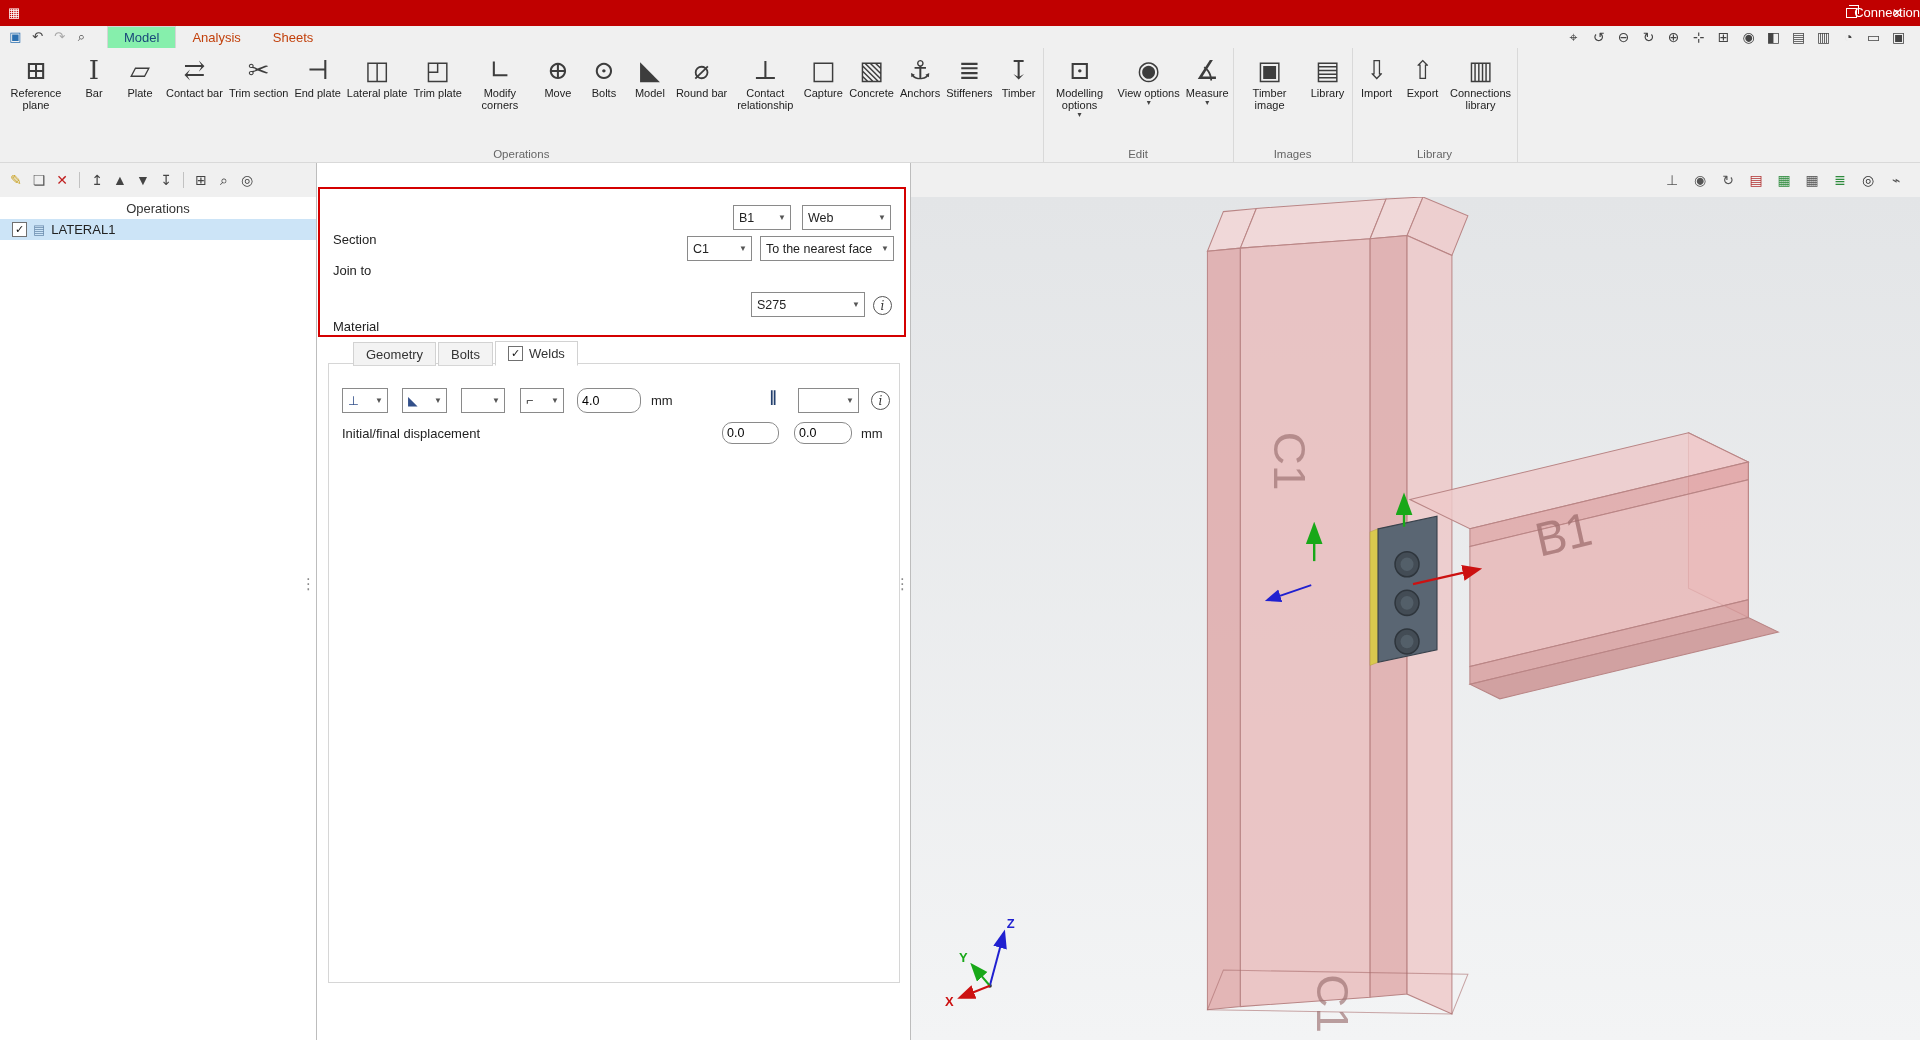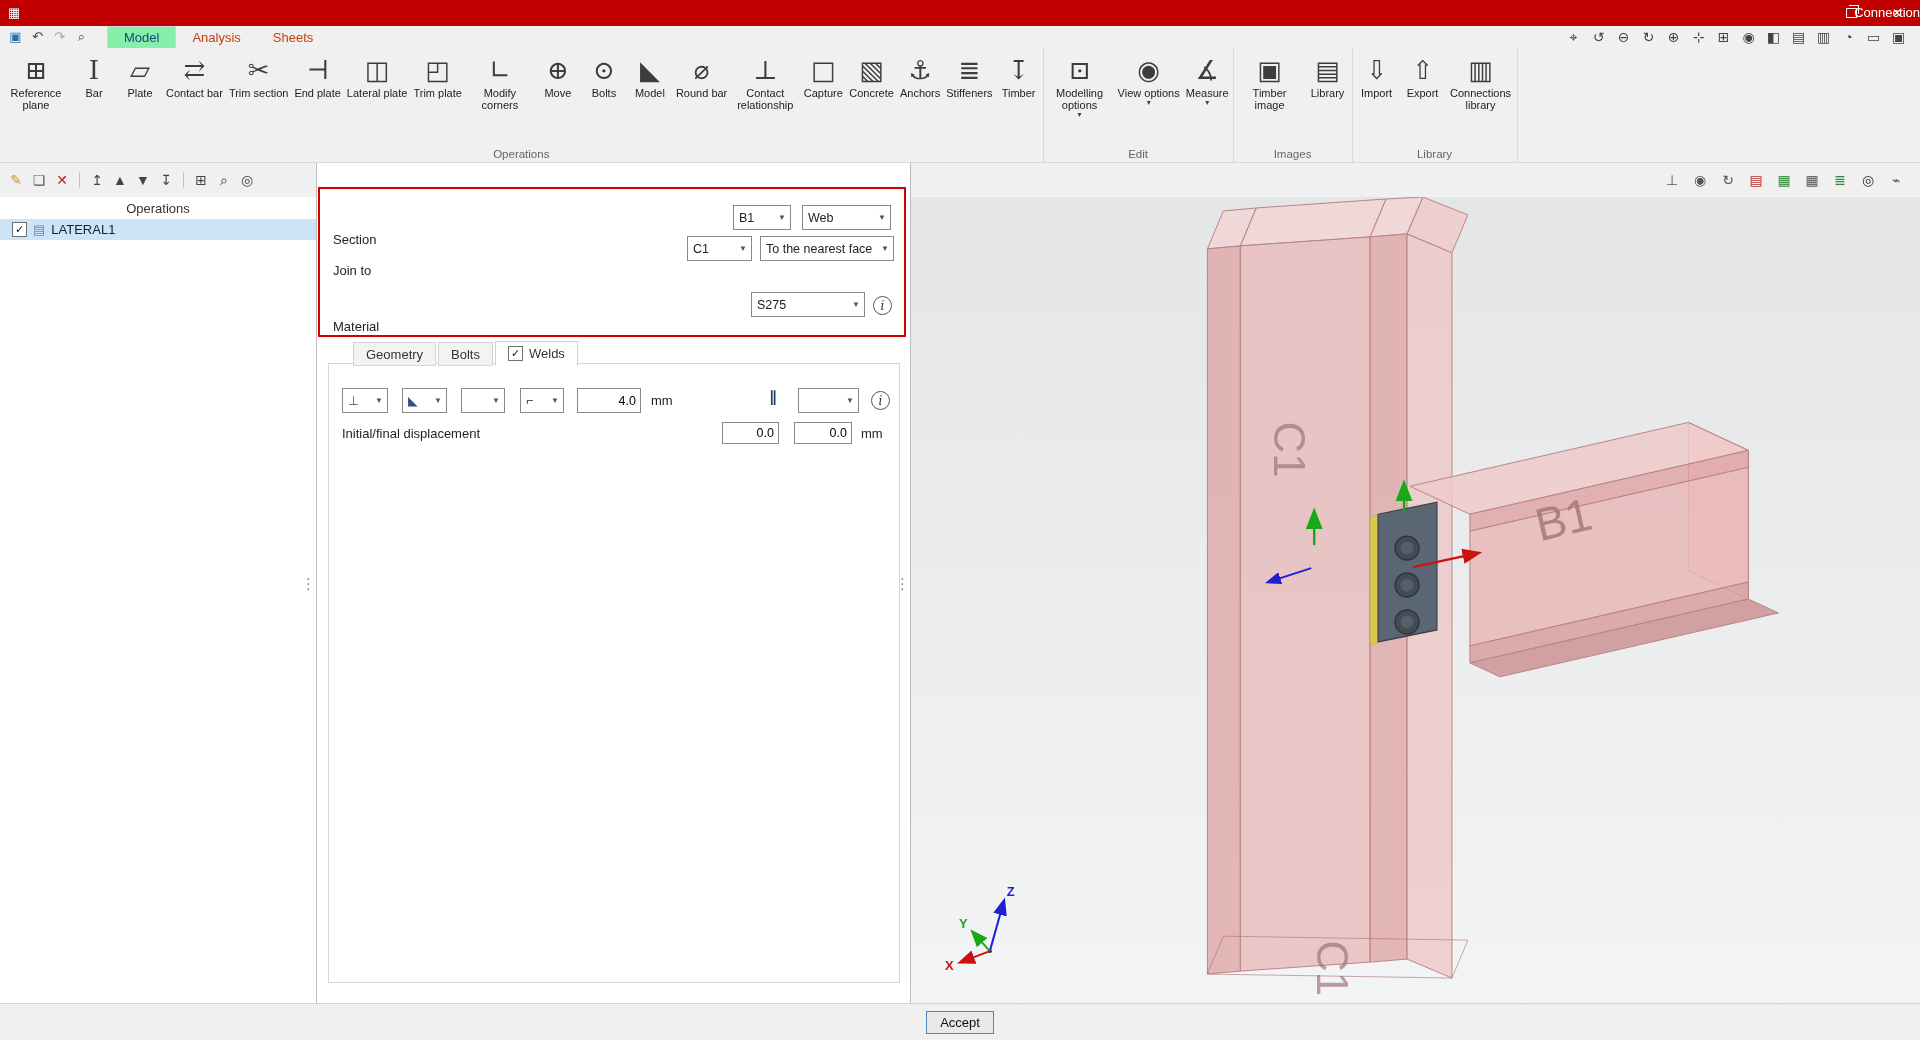--- a/index.html
+++ b/index.html
@@ -61,21 +61,21 @@
   .combo .val{flex:1;padding:0 5px;white-space:nowrap;overflow:hidden;font-size:12.5px;}
   .combo .arr{width:16px;height:100%;display:flex;align-items:center;justify-content:center;color:#555;}
   .combo .arr::after{content:"▼";font-size:8px;}
   .info{position:absolute;width:17px;height:17px;border-radius:50%;border:1px solid #555;display:flex;align-items:center;justify-content:center;color:#333;}
   .info::after{content:"i";font-family:"DejaVu Serif",serif;font-style:italic;font-size:12px;line-height:12px;}
   .ptabs{position:absolute;left:16px;top:178px;display:flex;align-items:flex-end;z-index:3;padding-left:20px;}
   .ptab{height:22px;padding:0 12px;display:flex;align-items:center;gap:6px;border:1px solid #d2d2d2;border-bottom:1px solid #d6d6d6;background:#f3f3f3;color:#333;margin-right:2px;}
   .ptab.active{background:#fff;height:23px;border-bottom:1px solid #fff;}
   .groupbox{position:absolute;left:11px;top:200px;width:570px;height:618px;border:1px solid #d6d6d6;background:#fff;}
   .tin{position:absolute;height:25px;border:1px solid #8a8a8a;box-sizing:border-box;font-size:12.5px;padding:0 4px;font-family:inherit;background:#fff;}
-  .num{text-align:right;}
+  .num{text-align:left;border-radius:10px;}
   .glabel{position:absolute;color:#222;}
   .cont-icon{position:absolute;font-weight:bold;font-style:italic;color:#24406e;font-size:15px;}
 
   
   .viewport-col{flex:1;display:flex;flex-direction:column;min-width:0;}
   #viewport-tools{height:34px;background:#f0f0f0;display:flex;align-items:center;justify-content:flex-end;gap:8px;padding-right:14px;flex:0 0 auto;}
   .vp-btn{width:20px;text-align:center;font-size:14px;line-height:22px;}
   .viewport{flex:1;position:relative;min-height:0;}
   .viewport svg{position:absolute;inset:0;width:100%;height:100%;display:block;}
 
@@ -451,16 +451,13 @@
             <line x1="79" y1="756" x2="50" y2="767" stroke="#cc1111" stroke-width="2" marker-end="url(#mR)"></line>
             <text x="96" y="701" fill="#2020d0">Z</text>
             <text x="48" y="733" fill="#18a818">Y</text>
             <text x="34" y="775" fill="#cc1111">X</text>
           </g>
         </svg>
       </div>
     </div>
   </div>
 
-  <div class="footer">
-    <button class="accept">Accept</button>
-  </div>
 </div>
 
 </body></html>

